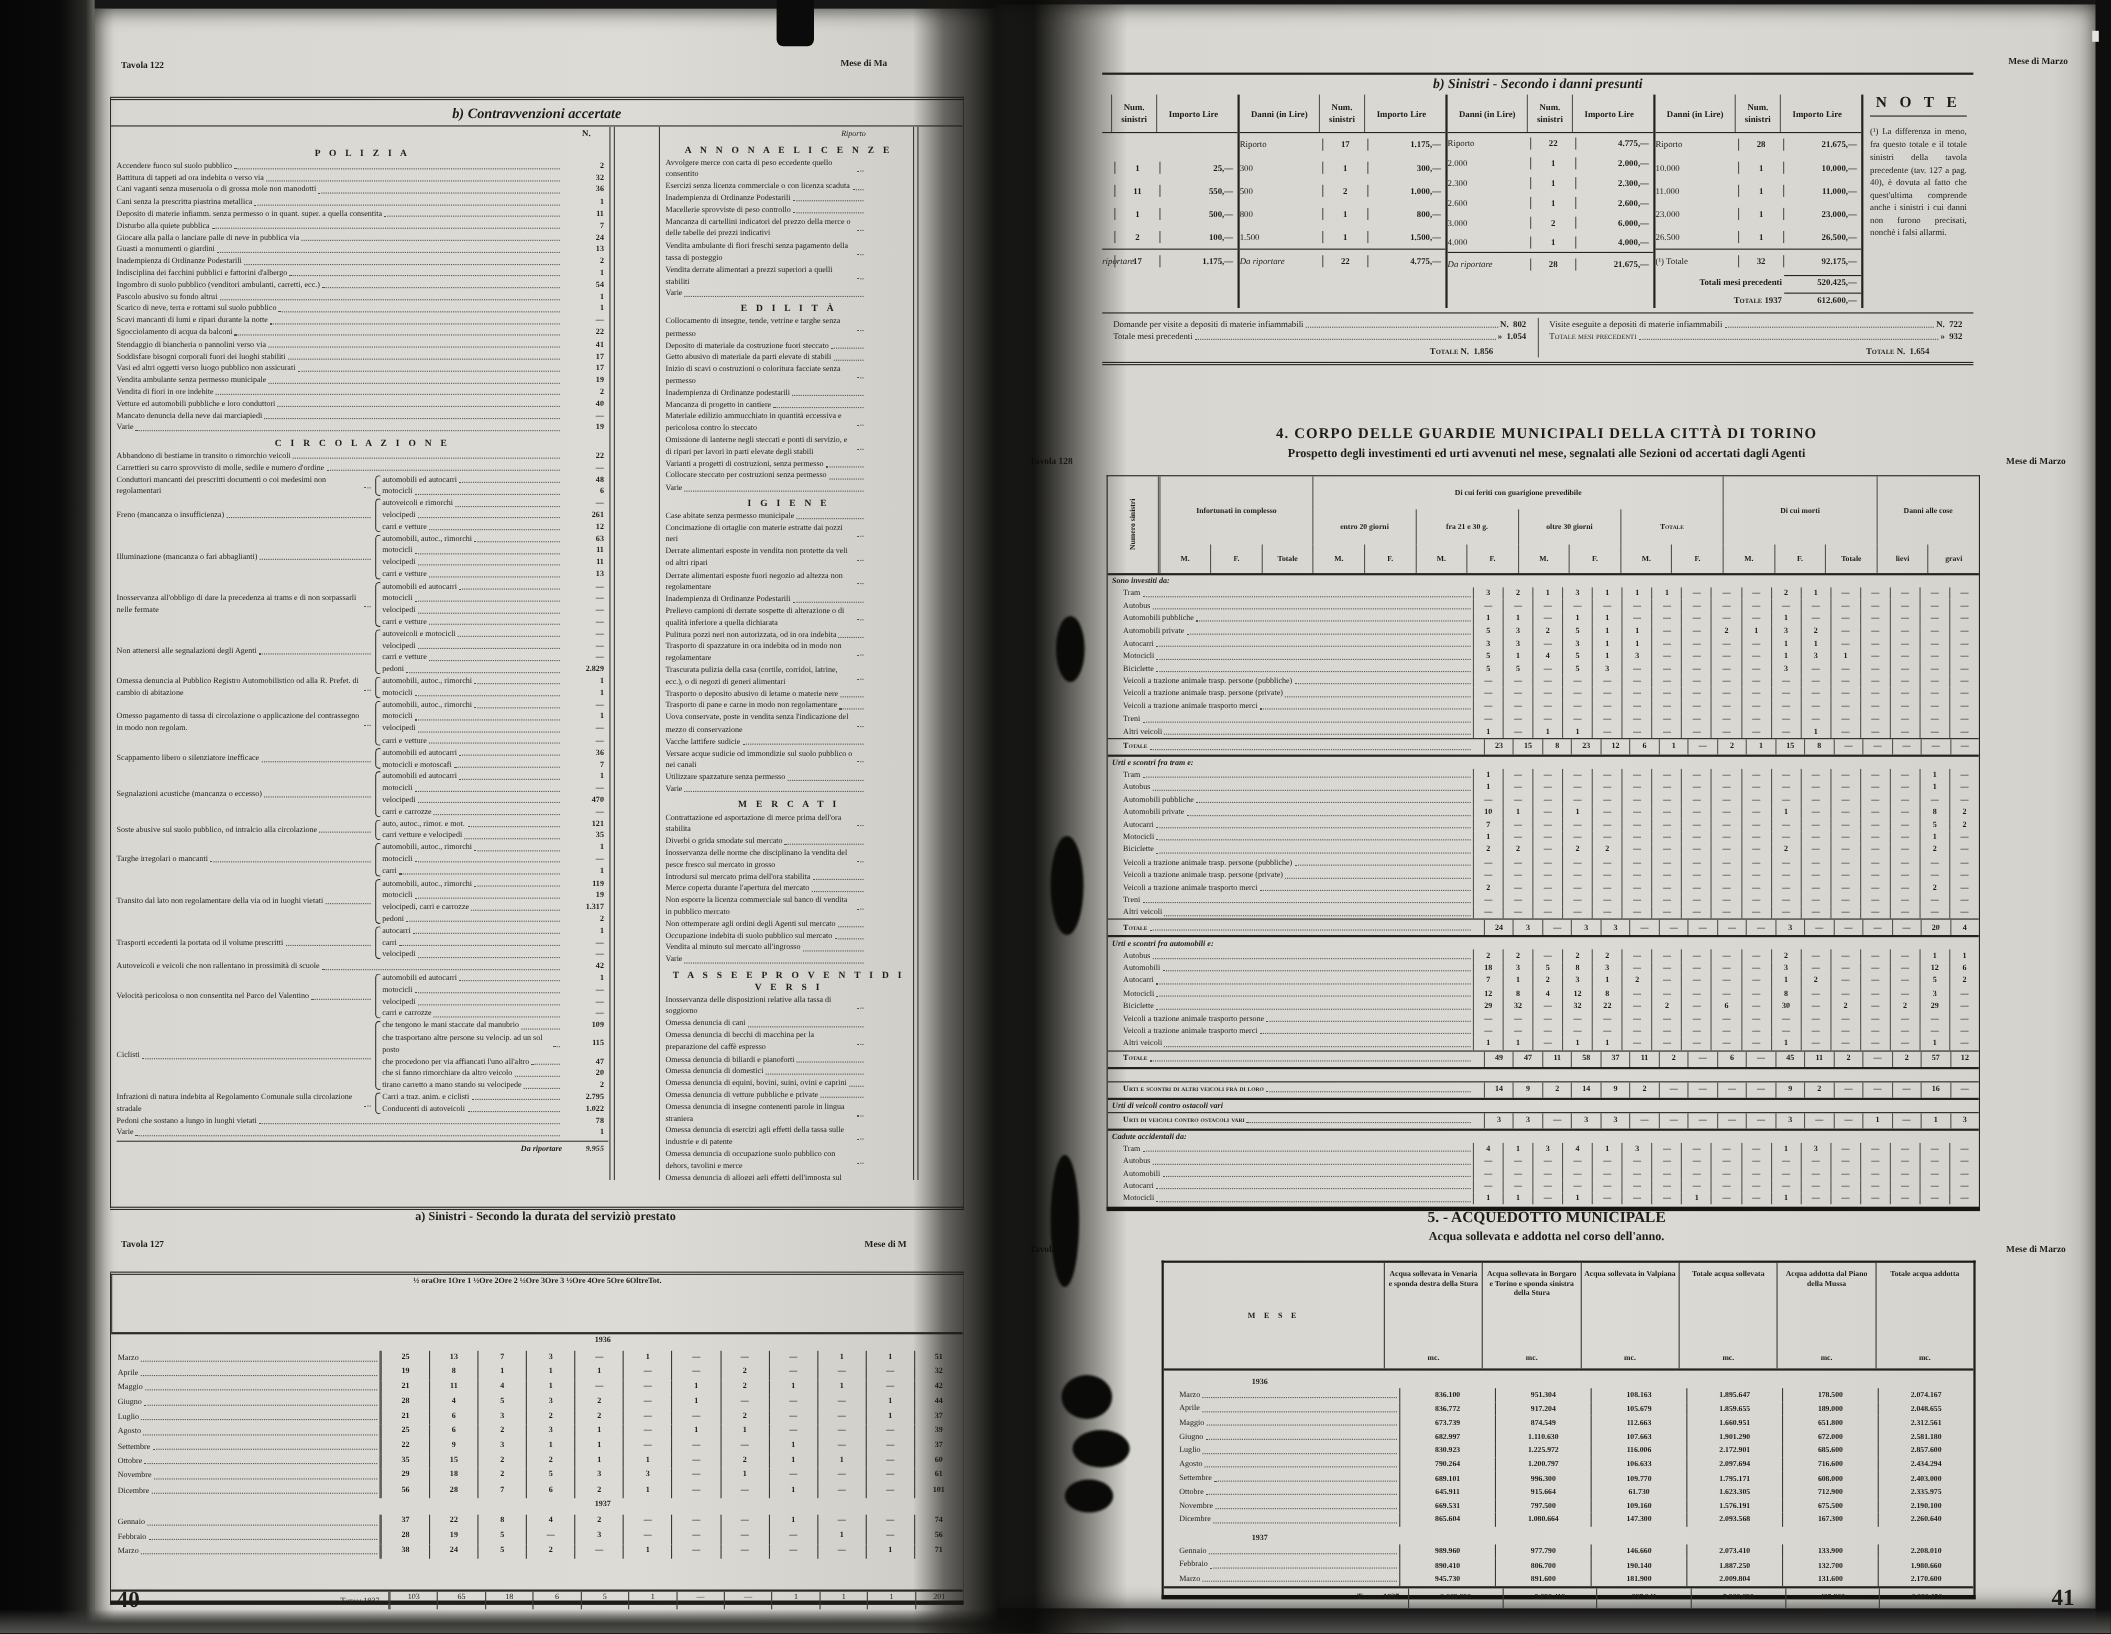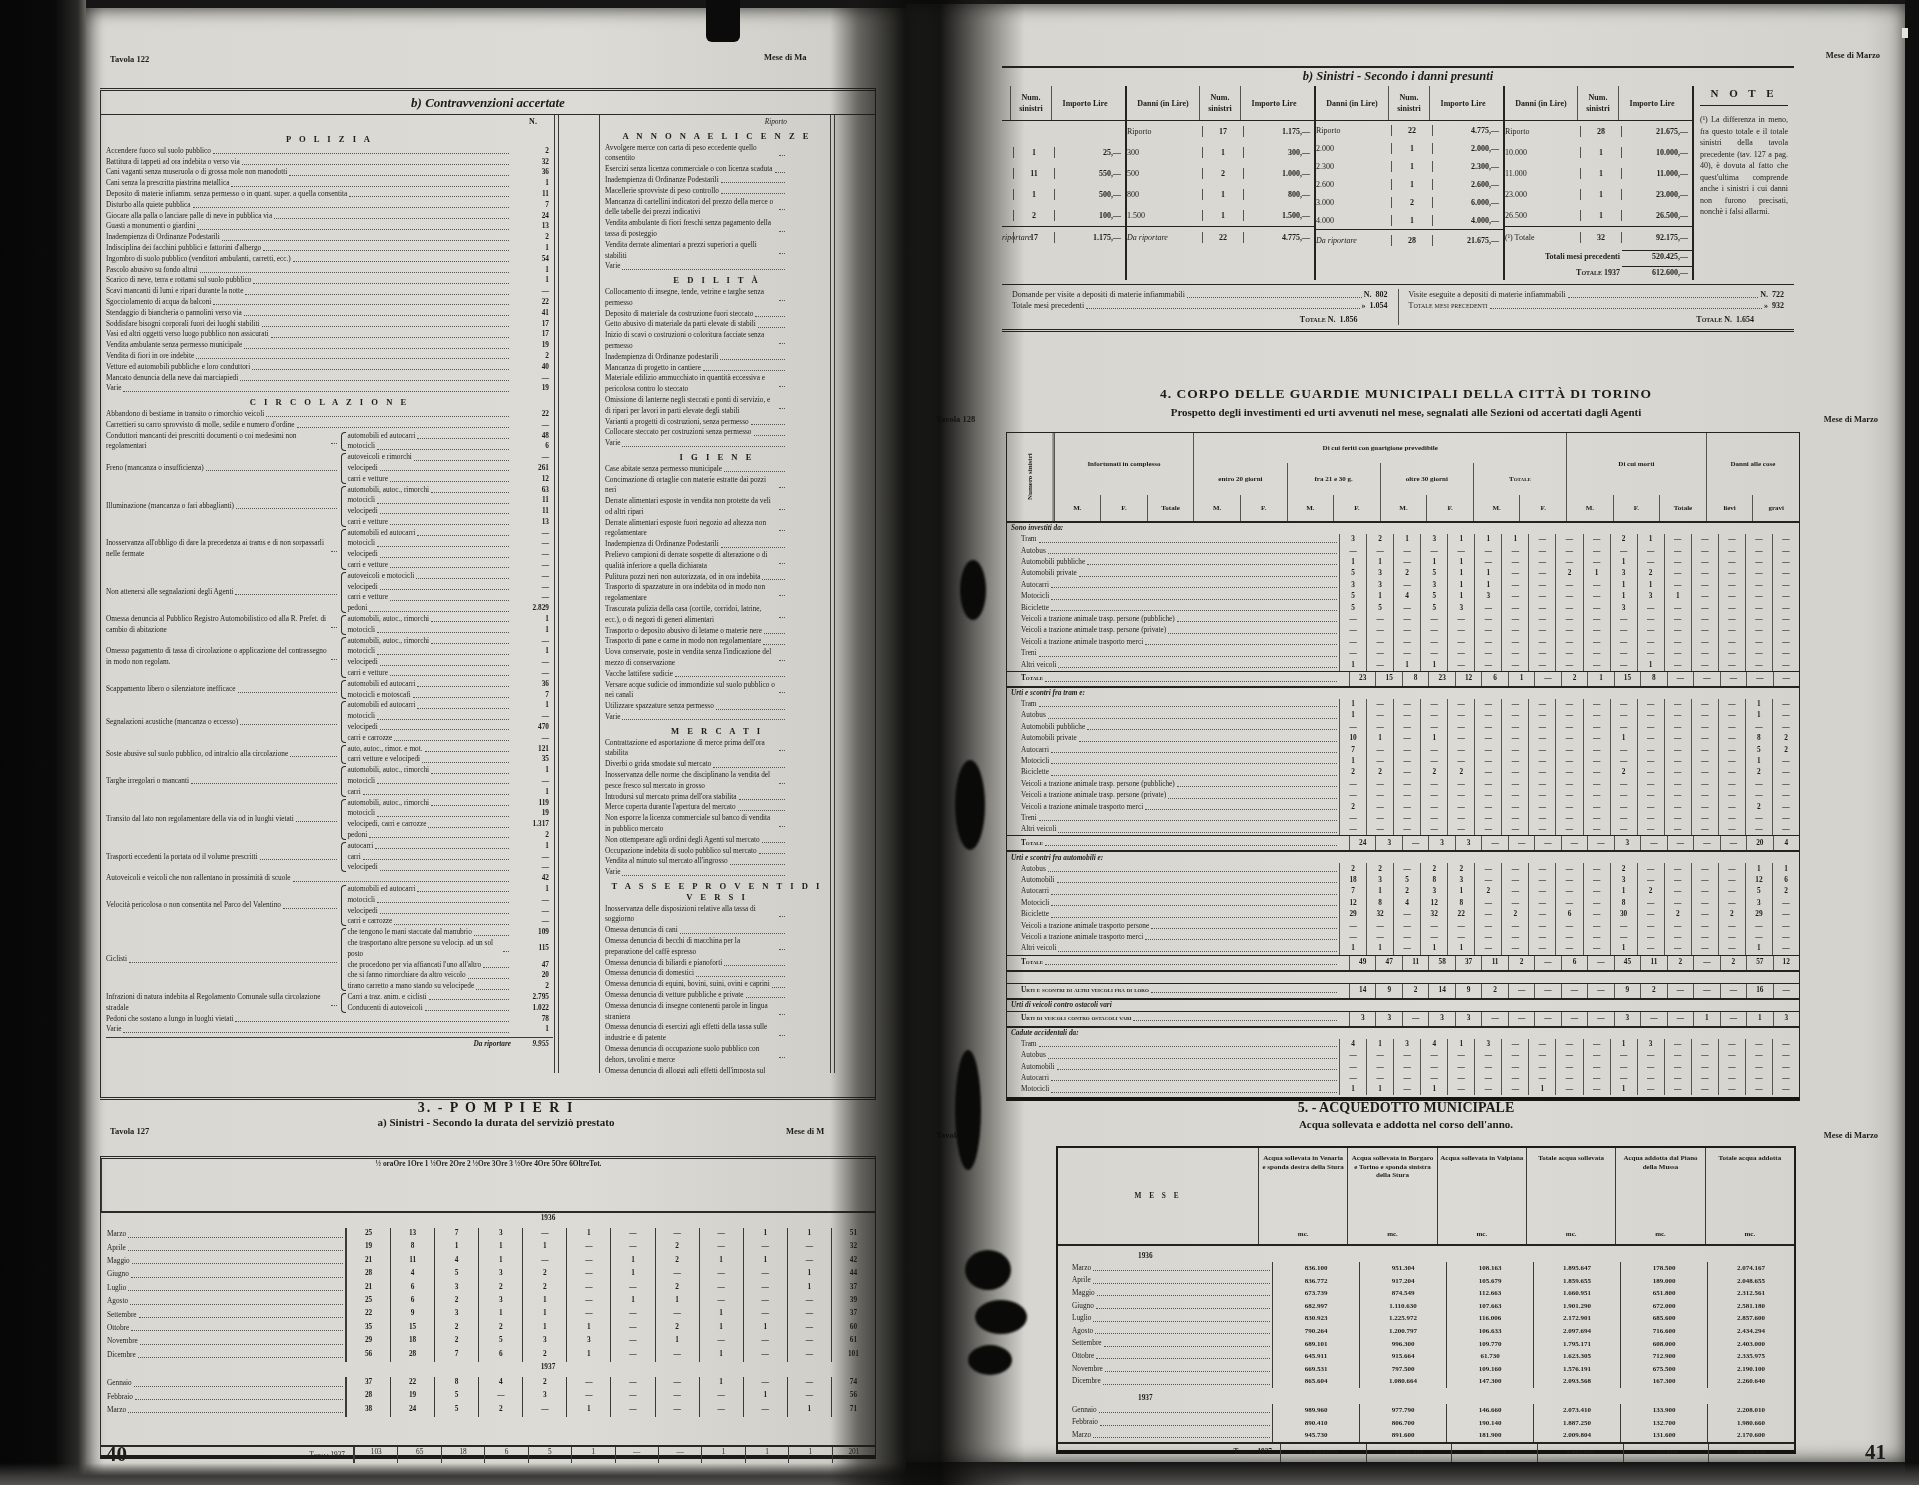--- a/index.html
+++ b/index.html
@@ -81,21 +81,21 @@
   .shead>span{display:flex;align-items:center;justify-content:center;}
   .sd{width:72px;padding-right:3px;text-align:left;}
   .sn{width:40px;text-align:center;border-left:1px solid #55544f;border-right:1px solid #55544f;}
   .si{width:66px;text-align:right;padding-right:4px;}
   .shead .sd,.shead .si{text-align:center;padding:0;}
   .srow3{display:flex;align-items:center;height:21px;}
   .srow3 .sn,.srow3 .si{font-weight:bold;}
   .sfoot{border-top:1px solid #23231f;}
   .g1 .sd{width:8px;}
   .note{flex:1;border-left:2px solid #23231f;padding:0 6px;}
-  .note h4{margin:2px 0 8px 0;text-align:center;font-size:11px;letter-spacing:4px;border-bottom:1px solid #23231f;padding-bottom:6px;}
+  .note h4{margin:2px 0 8px 0;text-align:center;font-size:14px;letter-spacing:4px;border-bottom:1px solid #23231f;padding-bottom:6px;}
   .note p{margin:0;font-size:8px;line-height:11.5px;text-align:justify;}
   .stotline{display:flex;justify-content:flex-end;align-items:center;height:16px;font-weight:bold;}
   .stotline .si{border-top:1px solid #23231f;}
   .visite{display:flex;margin-top:4px;border-top:1px solid #23231f;padding-top:4px;}
   .visite .half{flex:1;padding:0 10px;}
   .vline{display:flex;align-items:center;}
   .vtot{display:flex;justify-content:flex-end;padding-right:30px;font-weight:bold;margin-top:3px;}
 
   
   #guardie-head{position:absolute;left:0;top:382px;width:1000px;}
@@ -1276,21 +1276,20 @@
                 </div>
                 </div>
             </div>
             </div>
 
         </div>
       </div>
     </div>
 
     <div id="pompieri-head">
-      <div class="c b sect-title">3. - P O M P I E R I</div>
       <div class="c b sect-sub">a) Sinistri - Secondo la durata del serviziò prestato</div>
       <div class="hdr-meta" style="left:24px;top:26px">Tavola 127</div>
       <div class="hdr-meta" style="left:700px;top:26px">Mese di M</div>
     </div>
     <div id="pompieri" class="t7">
       <div class="pgrid phead">
         <span class="pc">
             <span>½ ora</span>
             <span>Ore 1</span>
             <span>Ore 1 ½</span>

